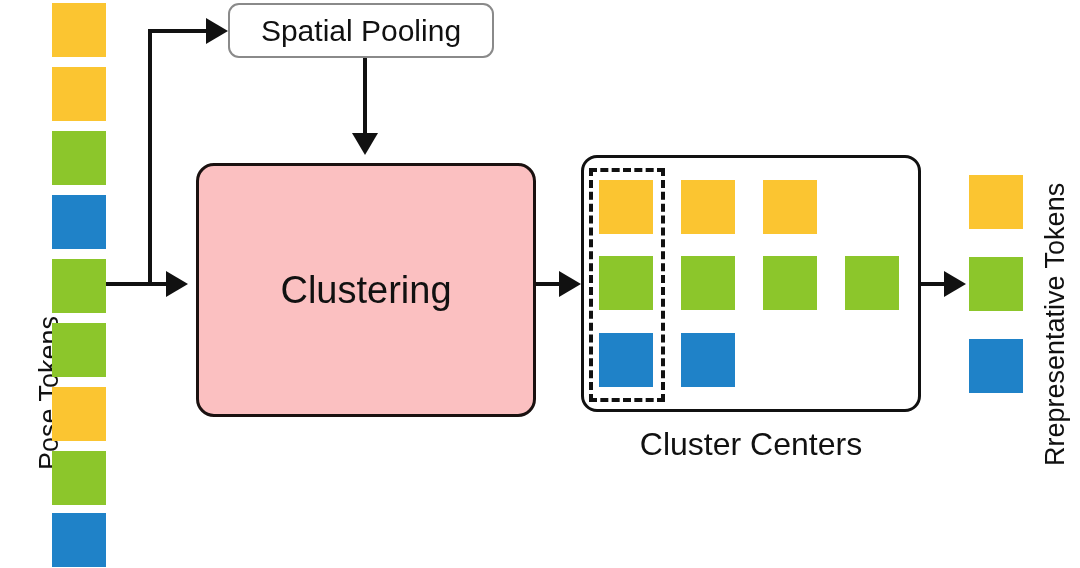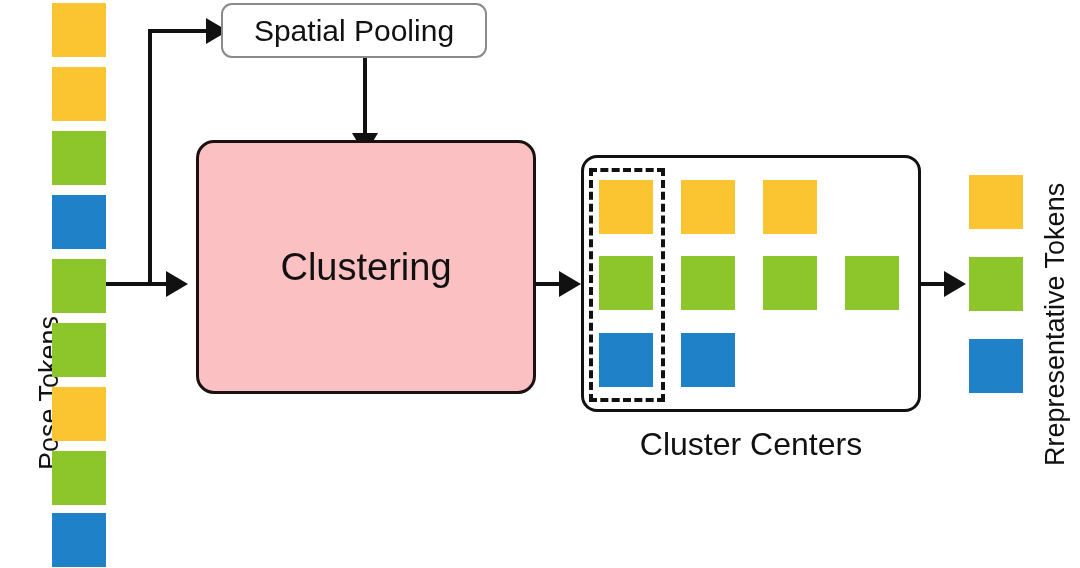--- a/index.html
+++ b/index.html
@@ -42,21 +42,21 @@
     transform-origin: left top;
   }
   .vlabel.right {
     transform: rotate(-90deg);
     transform-origin: left top;
   }
 
   
   #spatial-pooling-box {
     position: absolute;
-    left: 221px;
+    left: 228px;
     top: 3px;
     width: 266px;
     height: 55px;
     border: 2px solid #8a8a8a;
     border-radius: 11px;
     background: #ffffff;
     box-sizing: border-box;
     display: flex;
     align-items: center;
     justify-content: center;
@@ -64,21 +64,21 @@
   #spatial-pooling-box .label {
     font-size: 30px;
     color: #111111;
     line-height: 1;
   }
 
   
   #clustering-box {
     position: absolute;
     left: 196px;
-    top: 140px;
+    top: 163px;
     width: 340px;
     height: 254px;
     background: #FBC0C1;
     border: 3px solid #1a1110;
     border-radius: 18px;
     box-sizing: border-box;
     display: flex;
     align-items: center;
     justify-content: center;
   }

